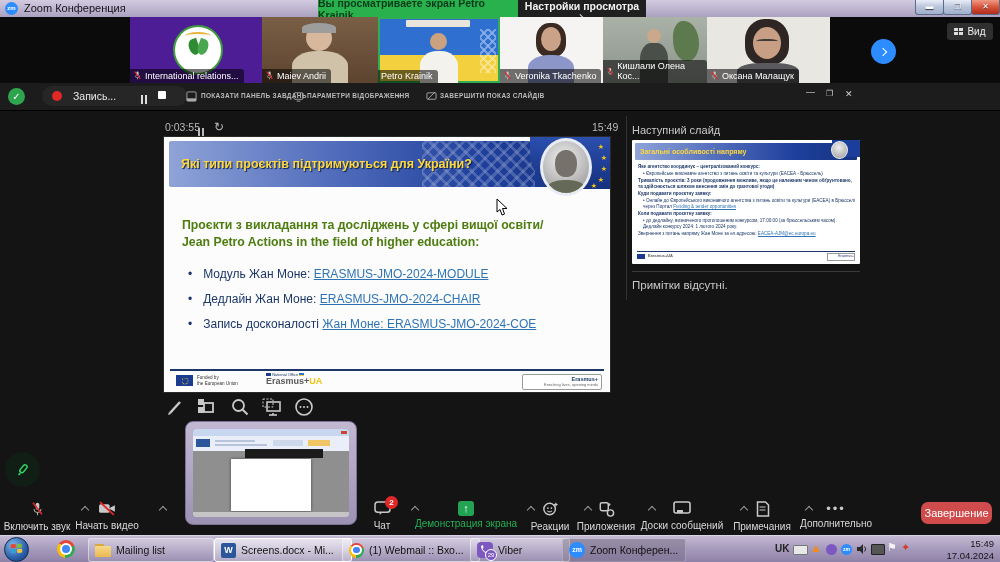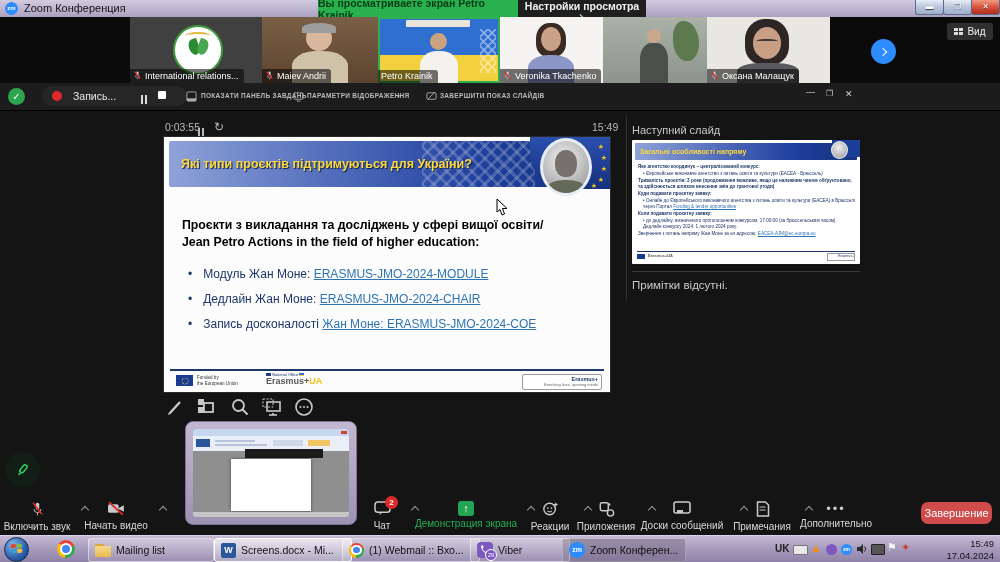--- a/index.html
+++ b/index.html
@@ -42,21 +42,21 @@
   .euflagwedge{position:absolute;right:0;top:0;width:80px;height:52px;border-radius:0 0 0 36px;
     background:linear-gradient(#2b4fae,#15307e);}
   .star{position:absolute;color:#f5c518;font-size:7px;}
   .portrait{position:absolute;right:18px;top:1px;width:46px;height:52px;border-radius:50%;
     border:3px solid #e8ecf5;overflow:hidden;
     background:radial-gradient(circle at 45% 35%,#f2f2f2,#b9b9b9 55%,#8a8a8a);}
   .portrait .head{position:absolute;left:12px;top:9px;width:22px;height:27px;background:#77716c;
     border-radius:48% 48% 44% 44%;}
   .portrait .body{position:absolute;left:5px;bottom:-2px;width:36px;height:15px;background:#656a58;
     border-radius:45% 45% 0 0;}
-  .heading{font-size:12.3px;font-weight:bold;color:#000000;line-height:1.42;}
+  .heading{font-size:12.3px;font-weight:bold;color:#4d7c0f;line-height:1.42;}
   .bullet{position:absolute;left:24px;font-size:12px;color:#1c3668;}
   .bullet .dot{margin-right:11px;}
   .blink{color:#2e74b5;text-decoration:underline;margin-top:9px;}
   .sfoot-line{position:absolute;left:6px;right:6px;top:232px;height:2px;background:#1c3668;}
   .euflag{background:#1a3b8f;position:relative;}
   .euflag i{position:absolute;left:50%;top:50%;transform:translate(-50%,-50%);border:1px dotted #ffd83d;border-radius:50%;}
   .tinytxt{font-size:4.6px;color:#333;line-height:1.25;}
   .tagbox{border:1px solid #999;background:#fff;border-radius:2px;text-align:right;padding:1px 3px;}
   
   .panel-h{color:#c9c9c9;font-size:11px;}
@@ -114,21 +114,21 @@
       <span>Настройки просмотра</span>
       <span class="chev" style="transform:rotate(-135deg);margin-top:-2px;border-color:#ddd;"></span>
     </div>
     <div class="ab wbtn" style="left:915px;top:0;">▬</div>
     <div class="ab wbtn" style="left:943px;top:0;">❐</div>
     <div class="ab wbtn close" style="left:971px;top:0;">✕</div>
   </div>
 
   <div class="ab strip">
 
-    <div class="thumb" style="left:130px;width:132px;background:#404040;">
+    <div class="thumb" style="left:130px;width:132px;background:#4c1d95;">
       <div class="ab circle" style="left:43px;top:8px;width:46px;height:46px;background:#fff;border:2px solid #3f9b3f;">
         <div class="ab" style="left:14px;top:12px;width:10px;height:16px;background:#2e8b34;border-radius:50% 0 50% 50%;transform:rotate(-20deg);"></div>
         <div class="ab" style="left:23px;top:12px;width:10px;height:16px;background:#49a84f;border-radius:0 50% 50% 50%;transform:rotate(20deg);"></div>
         <div class="ab" style="left:10px;top:5px;width:26px;height:6px;border-top:2px solid #e7b53c;border-radius:50%;"></div>
       </div>
       <div class="nameplate">
         <svg width="9" height="11" viewBox="0 0 16 18">
             <rect x="6" y="2" width="4" height="8" rx="2" fill="#ccc"></rect>
             <path d="M4 9 a4 4 0 0 0 8 0" stroke="#ccc" fill="none"></path>
             <line x1="8" y1="13" x2="8" y2="16" stroke="#ccc"></line>
@@ -175,20 +175,29 @@
       <div class="ab" style="left:42px;top:34px;width:38px;height:32px;background:#f4f2ec;border-radius:45% 45% 0 0;"></div>
       <div class="nameplate">
         <span>Petro Krainik</span>
       </div>
     </div>
 
     <div class="thumb" style="left:603px;width:104px;background:linear-gradient(#aab1a7,#8d948b);">
       <div class="ab" style="right:8px;top:4px;width:26px;height:40px;background:#5c7a4d;border-radius:40% 60% 45% 55%;"></div>
       <div class="ab circle" style="left:44px;top:12px;width:14px;height:14px;background:#c9a88c;"></div>
       <div class="ab" style="left:37px;top:26px;width:28px;height:40px;background:#4a4f4a;border-radius:40% 40% 0 0;"></div>
+      <div class="nameplate">
+        <svg width="9" height="11" viewBox="0 0 16 18">
+            <rect x="6" y="2" width="4" height="8" rx="2" fill="#ccc"></rect>
+            <path d="M4 9 a4 4 0 0 0 8 0" stroke="#ccc" fill="none"></path>
+            <line x1="8" y1="13" x2="8" y2="16" stroke="#ccc"></line>
+            <line x1="3" y1="2" x2="13" y2="15" stroke="#e02828" stroke-width="2"></line>
+          </svg>
+        <span>Кишлали Олена Кос...</span>
+      </div>
     </div>
 
     <div class="thumb" style="left:707px;width:123px;background:#e9e7e2;">
       <div class="ab" style="left:38px;top:2px;width:44px;height:46px;background:#2e2624;border-radius:45% 45% 40% 40%;"></div>
       <div class="ab circle" style="left:46px;top:10px;width:28px;height:32px;background:#c89f85;"></div>
       <div class="ab" style="left:49px;top:22px;width:22px;height:4px;border-top:2px solid #413b38;border-radius:40%;"></div>
       <div class="ab" style="left:30px;top:46px;width:62px;height:20px;background:#5a5a5e;border-radius:40% 40% 0 0;"></div>
       <div class="nameplate">
         <svg width="9" height="11" viewBox="0 0 16 18">
             <rect x="6" y="2" width="4" height="8" rx="2" fill="#ccc"></rect>
@@ -400,21 +409,21 @@
     <svg width="17" height="16" viewBox="0 0 16 18">
         <rect x="6" y="2" width="4" height="8" rx="2" fill="#c9c9c9"></rect>
         <path d="M4 9 a4 4 0 0 0 8 0" stroke="#c9c9c9" fill="none"></path>
         <line x1="8" y1="13" x2="8" y2="16" stroke="#c9c9c9"></line>
         <line x1="3" y1="2" x2="13" y2="15" stroke="#e02828" stroke-width="1.8"></line>
       </svg>
     <div class="zt-label">Включить звук</div>
   </div>
   <span class="chev chev-pos" style="left:82px;"></span>
 
-  <div class="zt-item" style="left:80px;width:72px;">
+  <div class="zt-item" style="left:71px;width:72px;">
     <svg width="19" height="15" viewBox="0 0 18 14">
         <rect x="1" y="3" width="10" height="8" rx="1.5" fill="#c9c9c9"></rect>
         <path d="M11 6.5 L16 4 v6 l-5-2.5z" fill="#c9c9c9"></path>
         <line x1="2" y1="1" x2="15" y2="13" stroke="#e02828" stroke-width="1.8"></line>
       </svg>
     <div class="zt-label">Начать видео</div>
   </div>
   <span class="chev chev-pos" style="left:160px;"></span>
 
   <div class="zt-item" style="left:360px;width:44px;">

